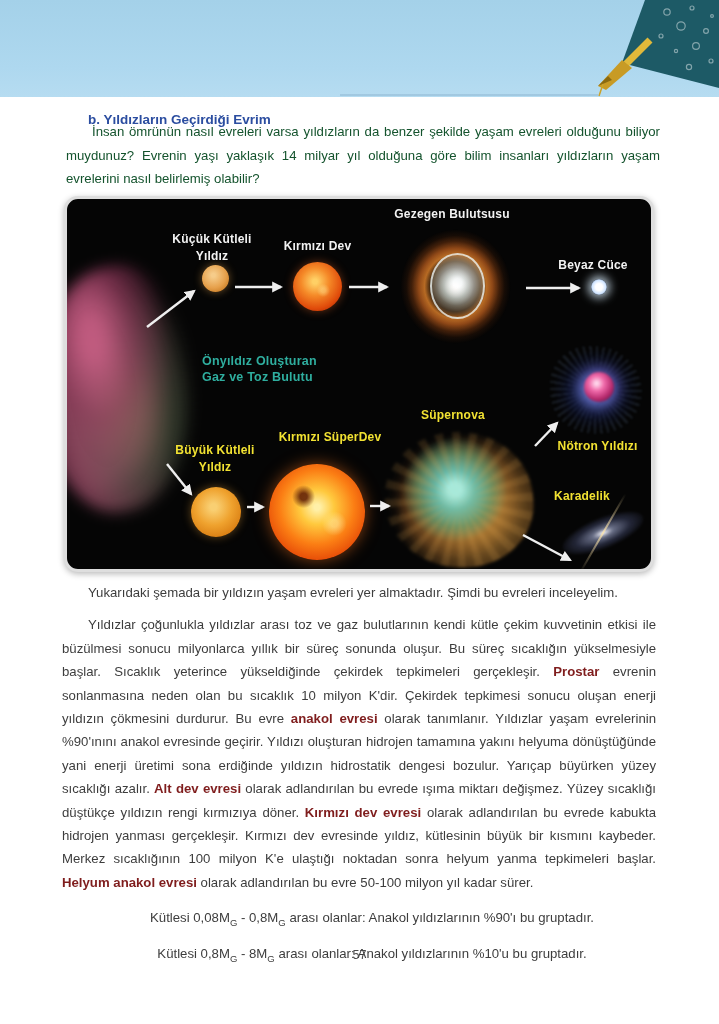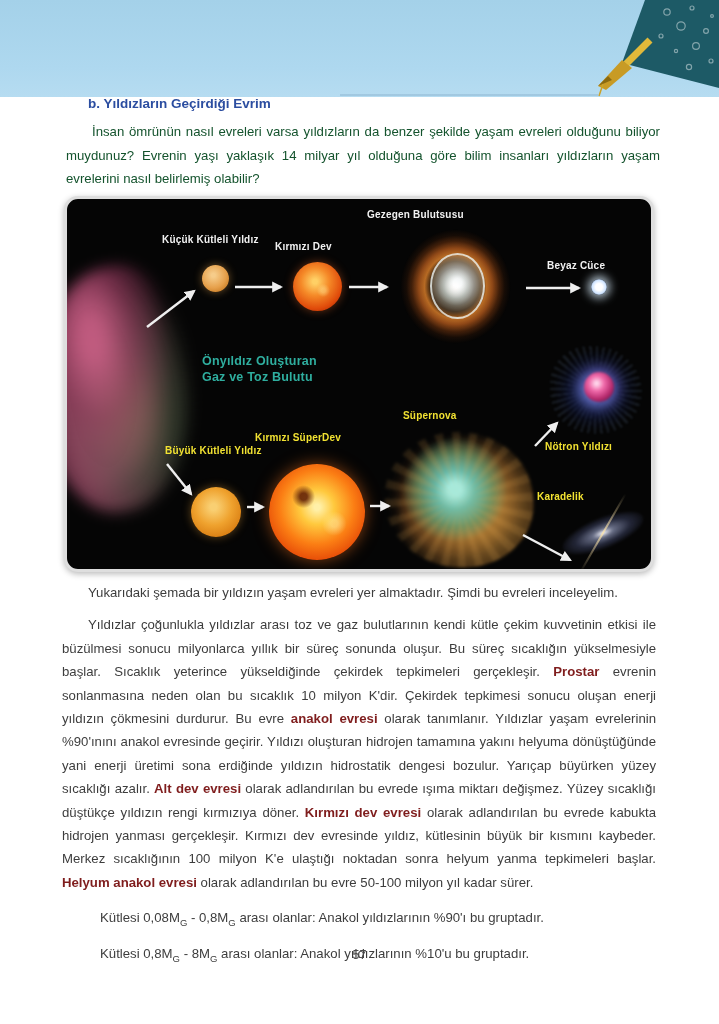--- a/index.html
+++ b/index.html
@@ -4,33 +4,33 @@
 <style>
   html,body{margin:0;padding:0;}
   body{width:719px;height:1024px;background:#ffffff;font-family:"Liberation Sans","DejaVu Sans",sans-serif;overflow:hidden;}
   .page{position:relative;width:719px;height:1024px;background:#fff;}
 
   
   .band{position:absolute;left:0;top:0;width:719px;height:97px;background:linear-gradient(180deg,#a4d1e9 0%,#aed8ef 70%,#b6dcf1 100%);}
   .band svg{position:absolute;left:0;top:0;}
 
   
-  .section-title{position:absolute;left:88px;top:96px;margin:0;font-size:13.5px;font-weight:bold;color:#2b4da0;}
+  .section-title{position:absolute;left:88px;top:112px;margin:0;font-size:13.5px;font-weight:bold;color:#2b4da0;}
   .intro{position:absolute;left:62px;top:116px;width:594px;margin:4px;font-size:13.2px;line-height:23.6px;color:#14532d;text-align:justify;text-indent:26px;}
   .bodycol{position:absolute;left:62px;top:581px;width:594px;color:#3d3d3d;font-size:13.2px;line-height:23.4px;}
   .bodycol p{margin:0 0 8px;text-align:justify;text-indent:26px;}
   .bodycol p.tight{margin:0;}
-  .bodycol .massline{margin:12px;text-indent:26px;text-align:left;}
+  .bodycol .massline{margin:12px;text-indent:26px;text-align:center;}
   .bodycol b{color:#7f1d1d;}
   sub{font-size:9.5px;line-height:0;}
   .pagenum{position:absolute;left:0;top:948px;width:719px;text-align:center;font-size:12.5px;color:#4a4a4a;}
 
   
   .diagram{position:absolute;left:64px;top:196px;width:584px;height:370px;background:#050505;border:3px solid #dedede;border-radius:14px;box-shadow:0 2px 6px rgba(0,0,0,.28);overflow:hidden;}
-  .dlabel{position:absolute;font-weight:bold;font-size:10px;line-height:17px;color:#f2f2f2;letter-spacing:.2px;}
+  .dlabel{position:absolute;font-weight:bold;font-size:12px;line-height:17px;text-align:center;color:#f2f2f2;letter-spacing:.2px;}
   .dlabel.yellow{color:#f2e232;}
   .dlabel.teal{color:#2fae9f;text-align:left;font-size:12.5px;line-height:15.5px;}
 
   #lbl-gezegen{left:300px;top:7px;width:170px;}
   #lbl-kucuk{left:95px;top:32px;width:100px;}
   #lbl-kdev{left:208px;top:39px;width:85px;}
   #lbl-beyaz{left:480px;top:58px;width:92px;}
   #lbl-onyildiz{left:106px;top:155px;width:140px;margin-left:29px;}
   #lbl-buyuk{left:98px;top:243px;width:100px;}
   #lbl-superdev{left:188px;top:230px;width:150px;}

